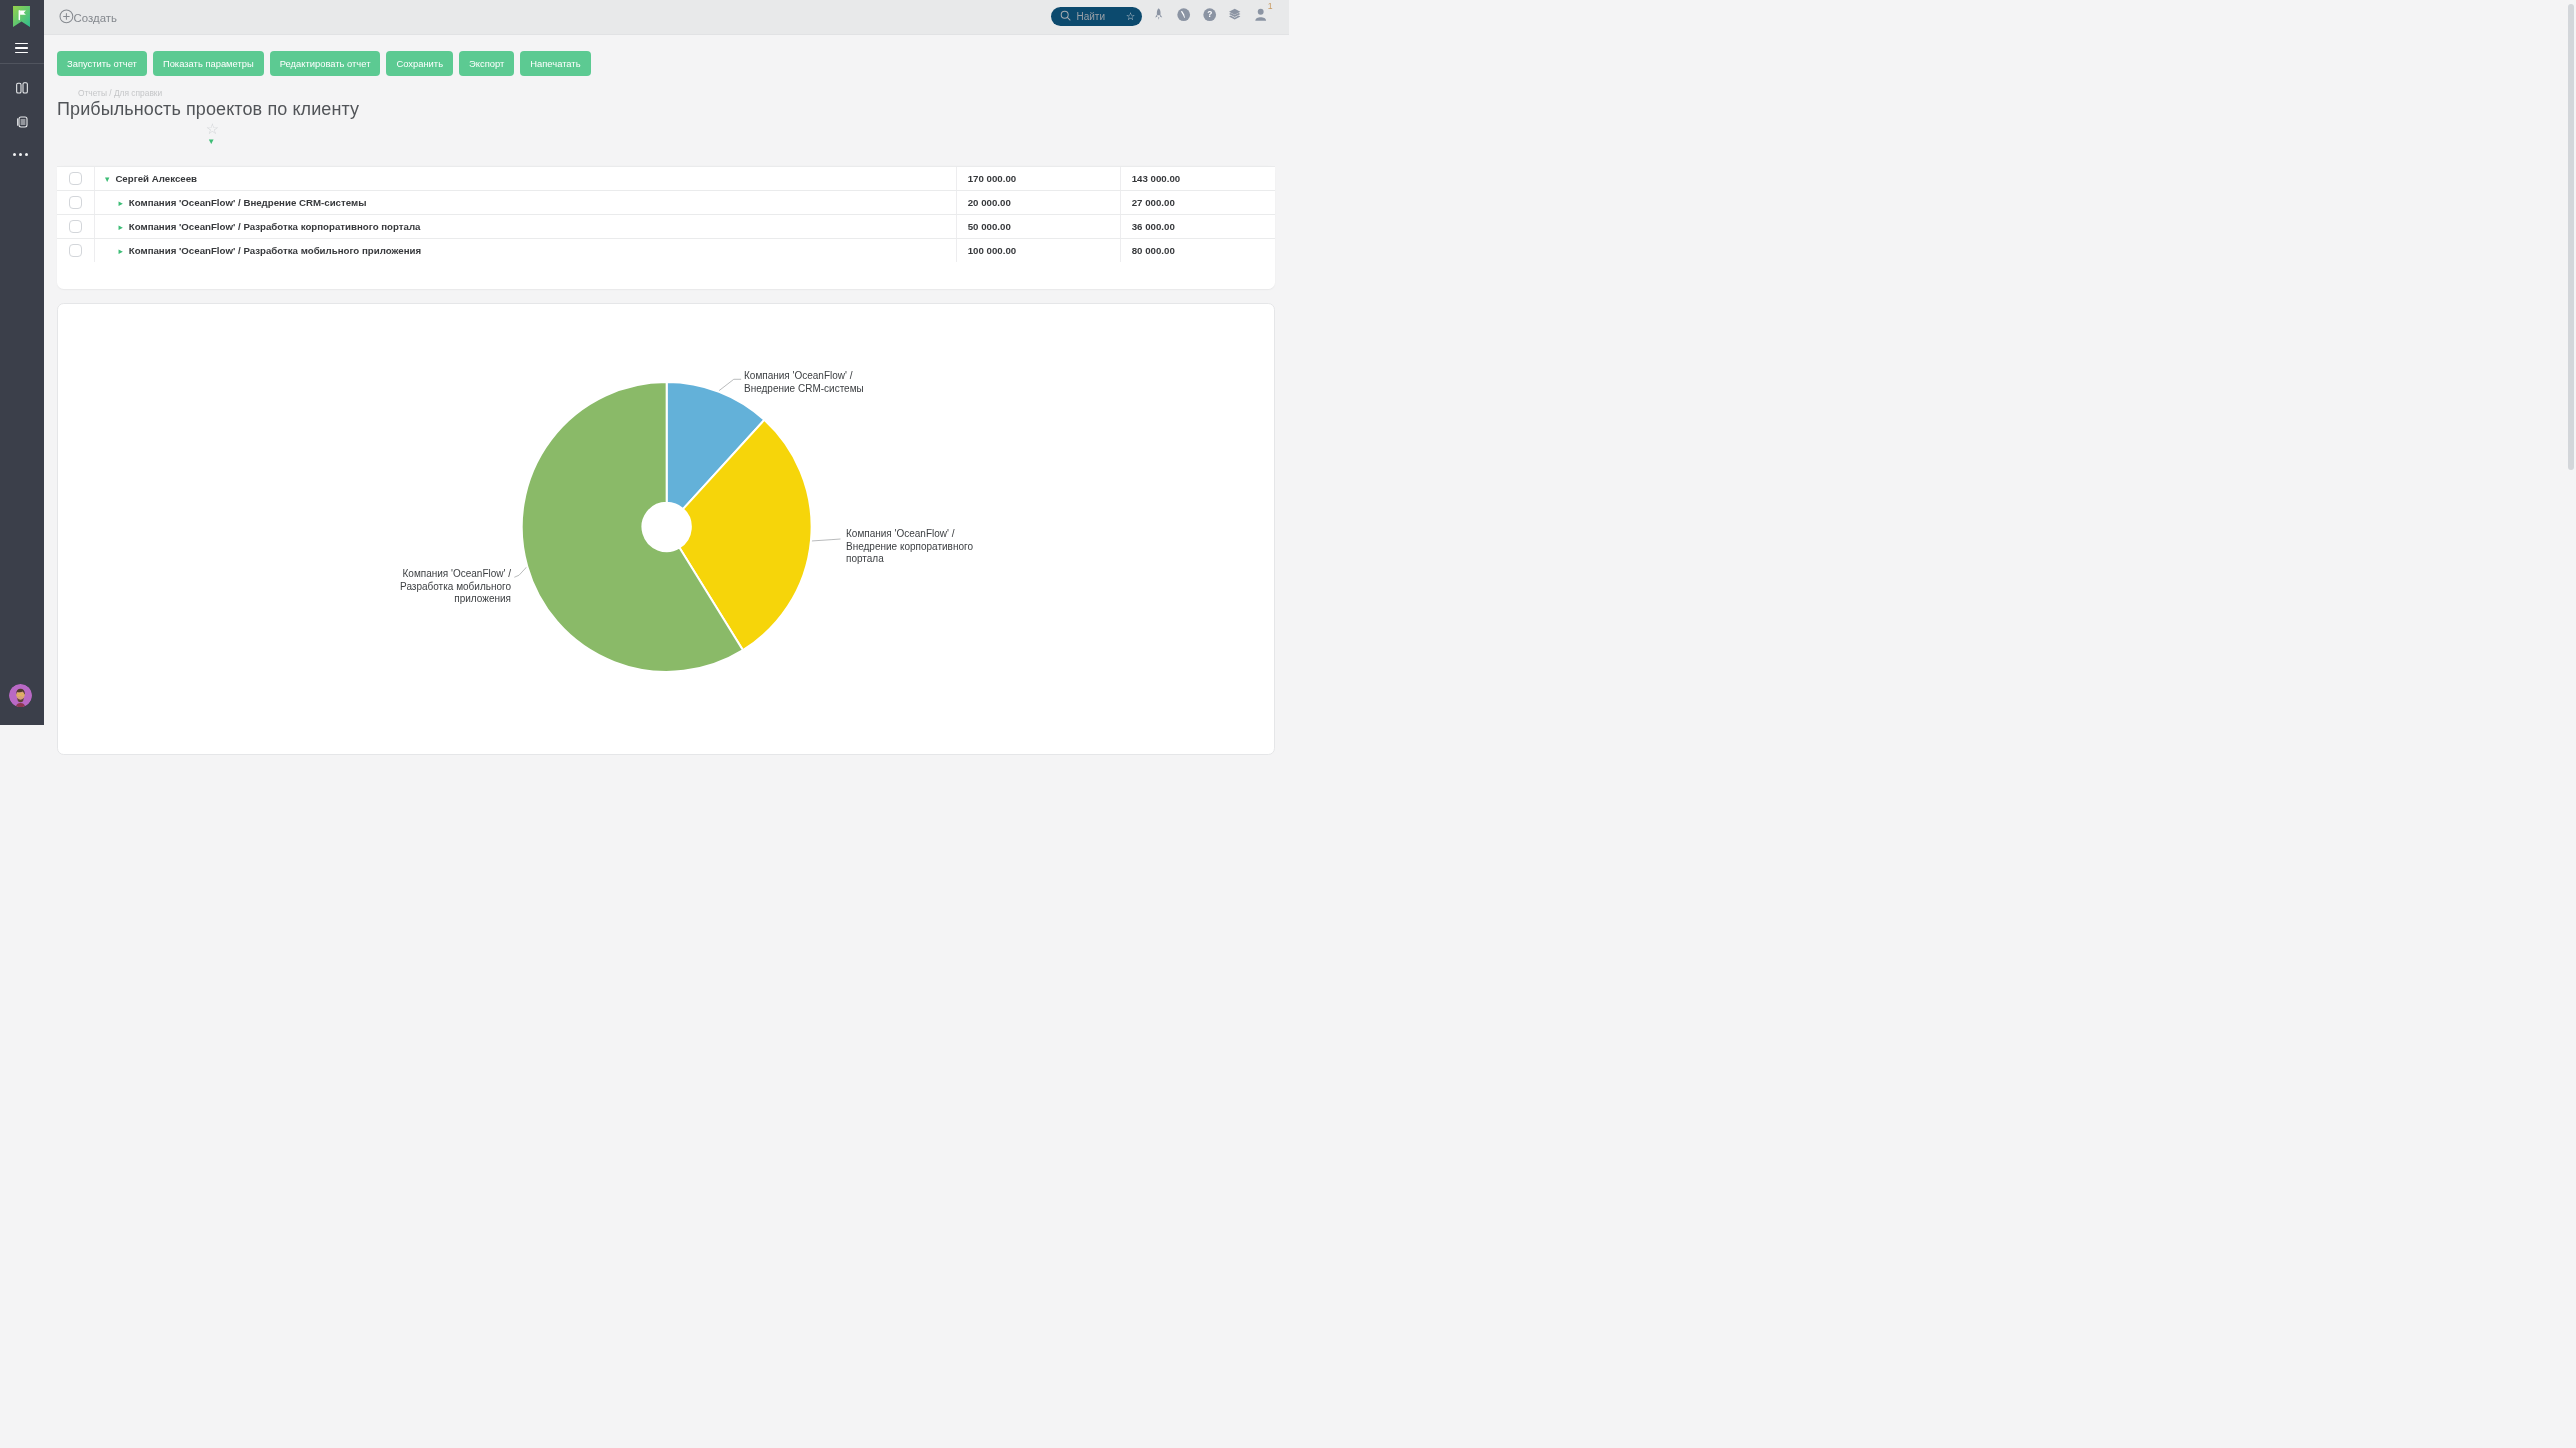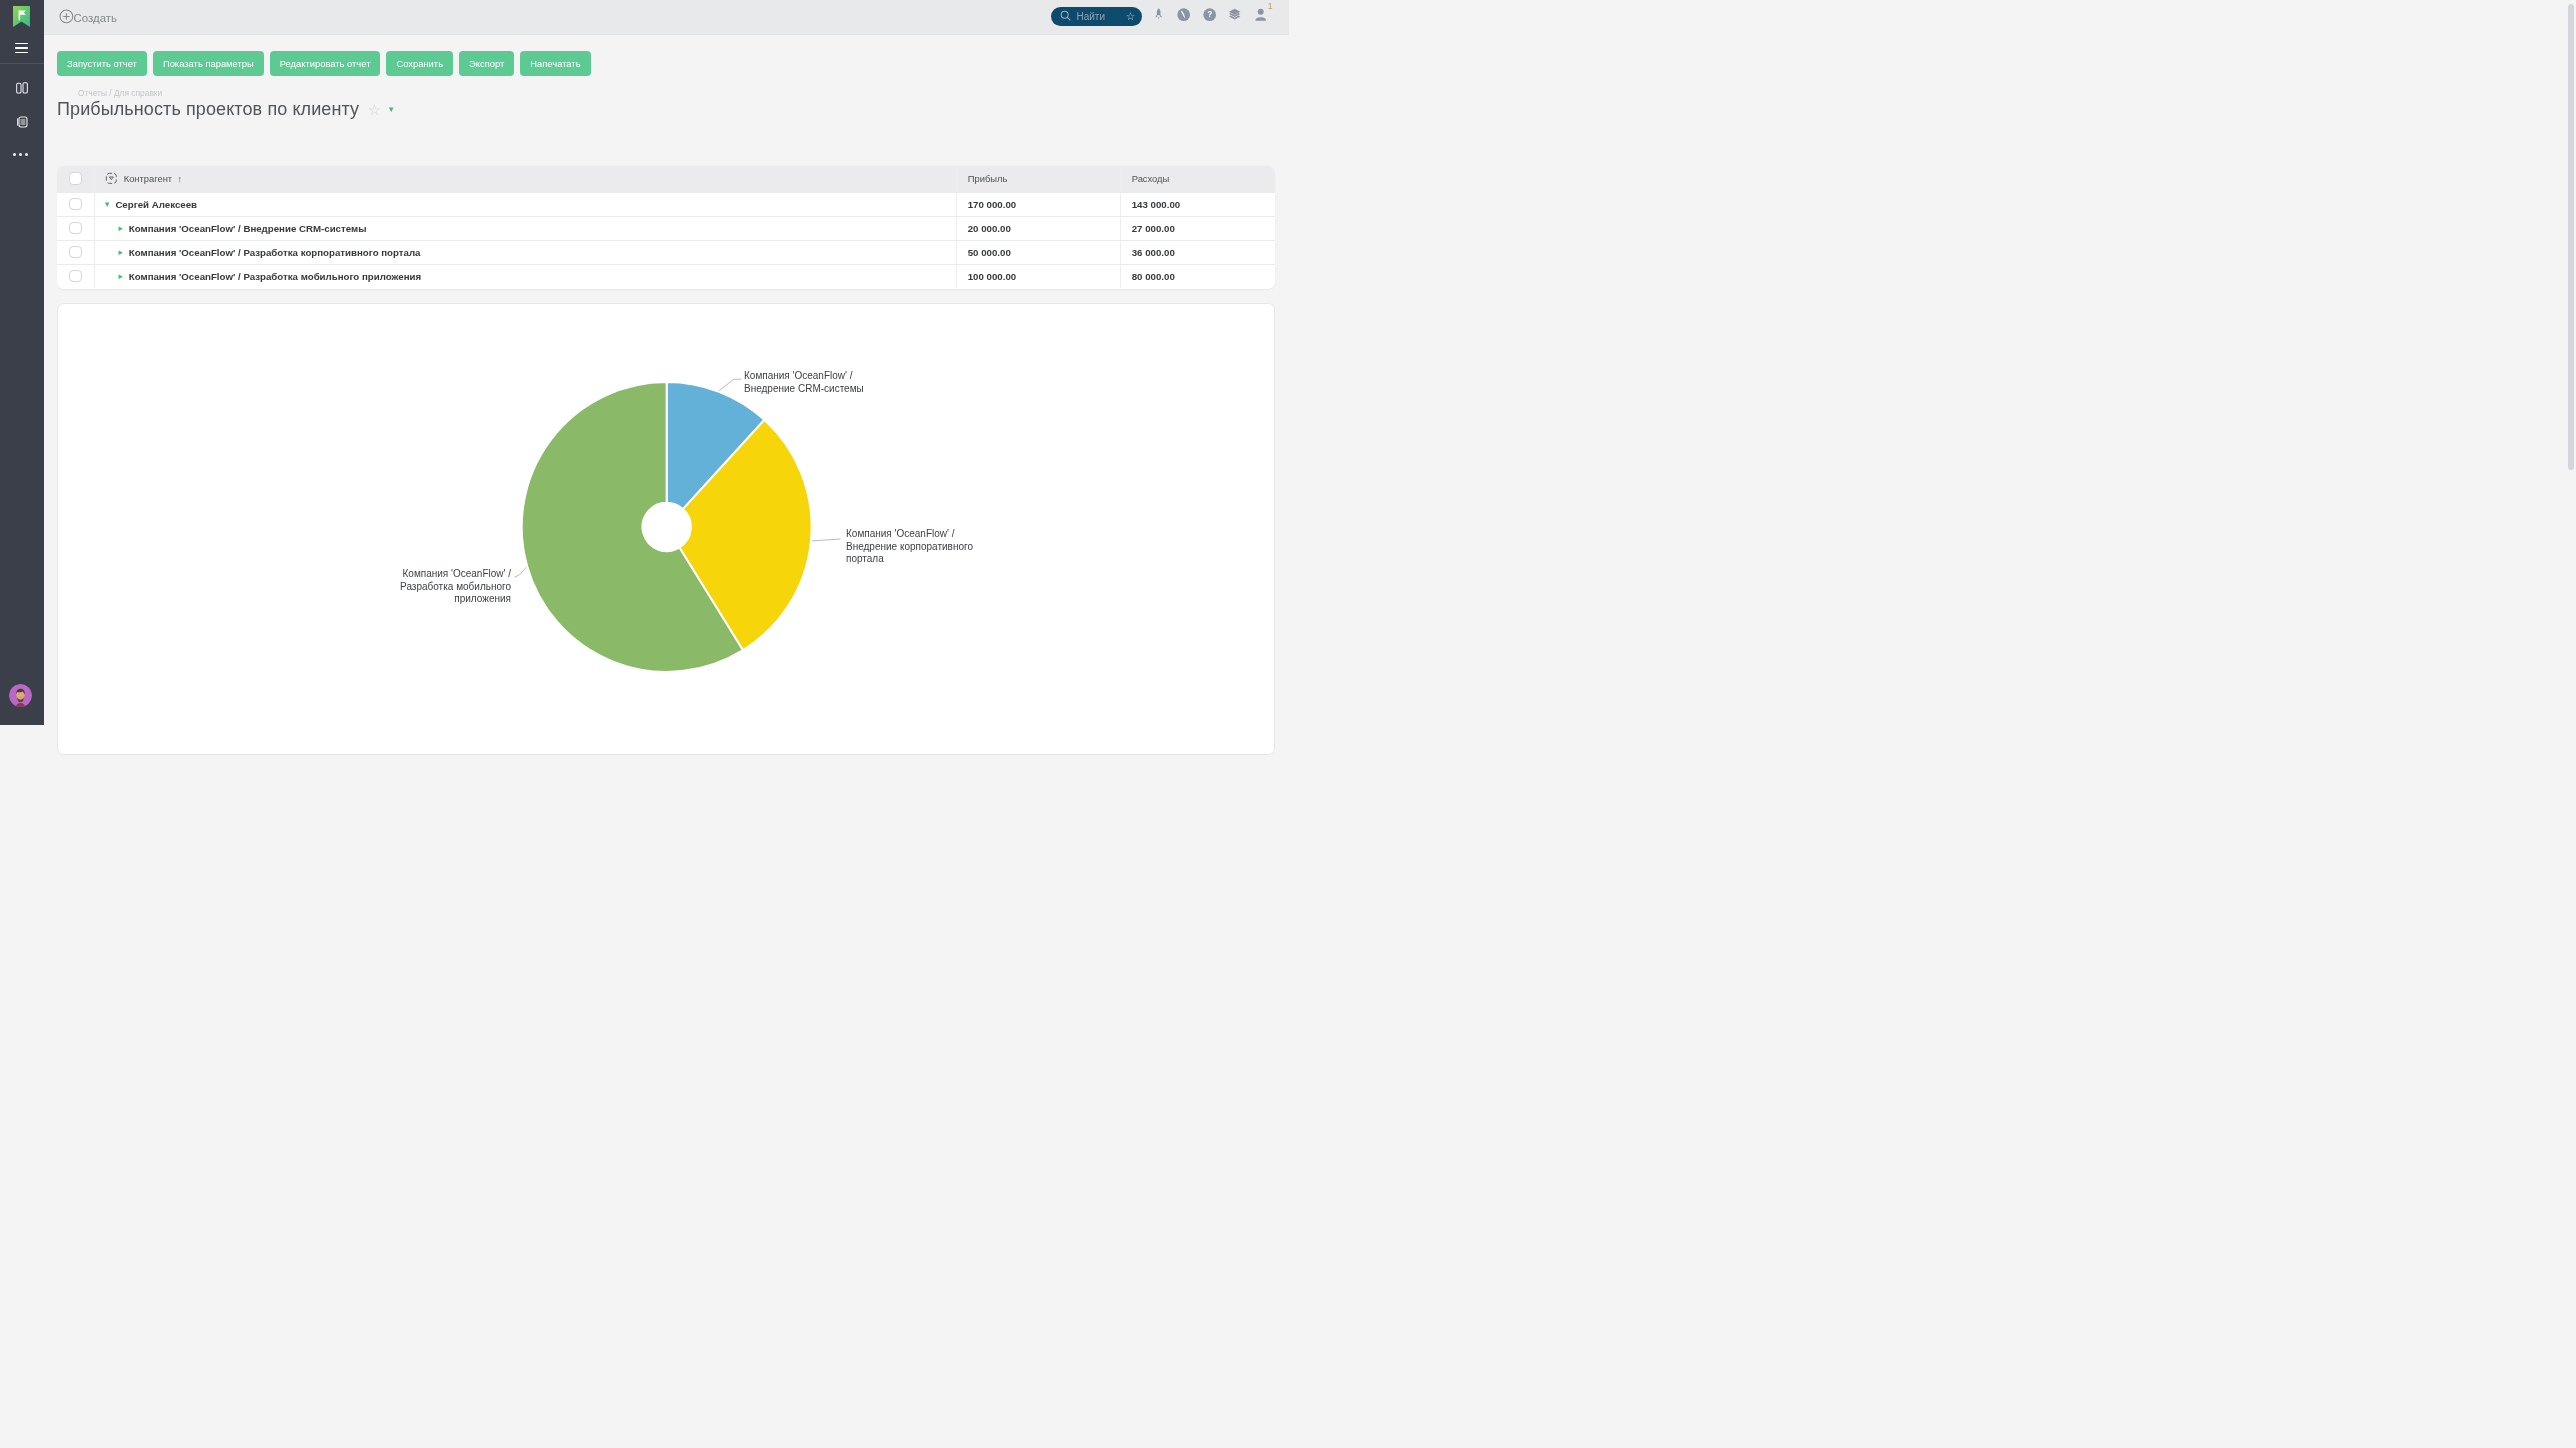--- a/index.html
+++ b/index.html
@@ -40,21 +40,21 @@
     background:#d3d6da; border-radius:3.4px; z-index:9; cursor:pointer; }
 
   
   .btnrow { position:absolute; left:57px; top:51px; display:flex; gap:6px; }
   .gbtn { height:25px; background:#5cca92; color:#ffffff; font-size:9.4px;
     font-family:"Liberation Sans", sans-serif;
     border:none; border-radius:4px; padding:0 10px; cursor:pointer; }
 
   
   .crumb { position:absolute; left:58px; top:88px; font-size:8.4px; color:#c5c6c8;margin-left:20px; }
-  .ptitle { position:absolute; left:57px; top:99px; display:flex; align-items:center; }
+  .ptitle { position:absolute; left:57px; top:99px; display:flex; align-items:center;flex-direction:column; }
   .ptitle h1 { font-size:18px; font-weight:400; color:#515458; letter-spacing:0.1px; }
   .t-star { color:#cfd2d5; font-size:14.8px; margin-left:8.7px; cursor:pointer; }
   .t-caret { color:#3dbd76; font-size:8px; margin-left:6px; cursor:pointer; }
 
   
   .tcard { position:absolute; left:57px; top:166px; width:1218px; height:123px;
     background:#ffffff; border-radius:6.7px; box-shadow:0 0.7px 1.3px rgba(0,0,0,.05); }
   .trow { display:grid; grid-template-columns:37px 862px 164px 154px; align-items:center; }
   .thead { height:25.5px; background:#ebebed; border-radius:6.7px 6.7px 0 0;
     color:#4e5156; font-size:9.4px; }
@@ -212,35 +212,20 @@
 </div>
 
 <div class="crumb">Отчеты / Для справки</div>
 <div class="ptitle">
   <h1>Прибыльность проектов по клиенту</h1>
   <span class="t-star">☆</span>
   <span class="t-caret">▼</span>
 </div>
 
 <div class="tcard">
-  <div class="trow thead">
-    <div class="cell c-check">
-        <span class="cbx"></span>
-      </div>
-    <div class="cell c-name">
-      <svg class="grp-ico" width="12.7" height="12.7" viewBox="0 0 19 19">
-        <rect x="2" y="2" width="15" height="15" rx="4.5" fill="none" stroke="#55585c" stroke-width="1.4" stroke-dasharray="7 3.2" stroke-dashoffset="3"></rect>
-        <path d="M6.6,7.4 H12.4 L9.5,11.4 Z" fill="none" stroke="#55585c" stroke-width="1.3" stroke-linejoin="round"></path>
-      </svg>
-      <span>Контрагент</span>
-      <span class="sort">↑</span>
-    </div>
-    <div class="cell c-num">Прибыль</div>
-    <div class="cell c-num">Расходы</div>
-  </div>
 
   <div class="trow tbody-row">
     <div class="cell c-check">
         <span class="cbx"></span>
       </div>
     <div class="cell c-name">
       <span class="arrow">▾</span>
       <span class="b">Сергей Алексеев</span>
     </div>
     <div class="cell c-num b">170 000.00</div>

